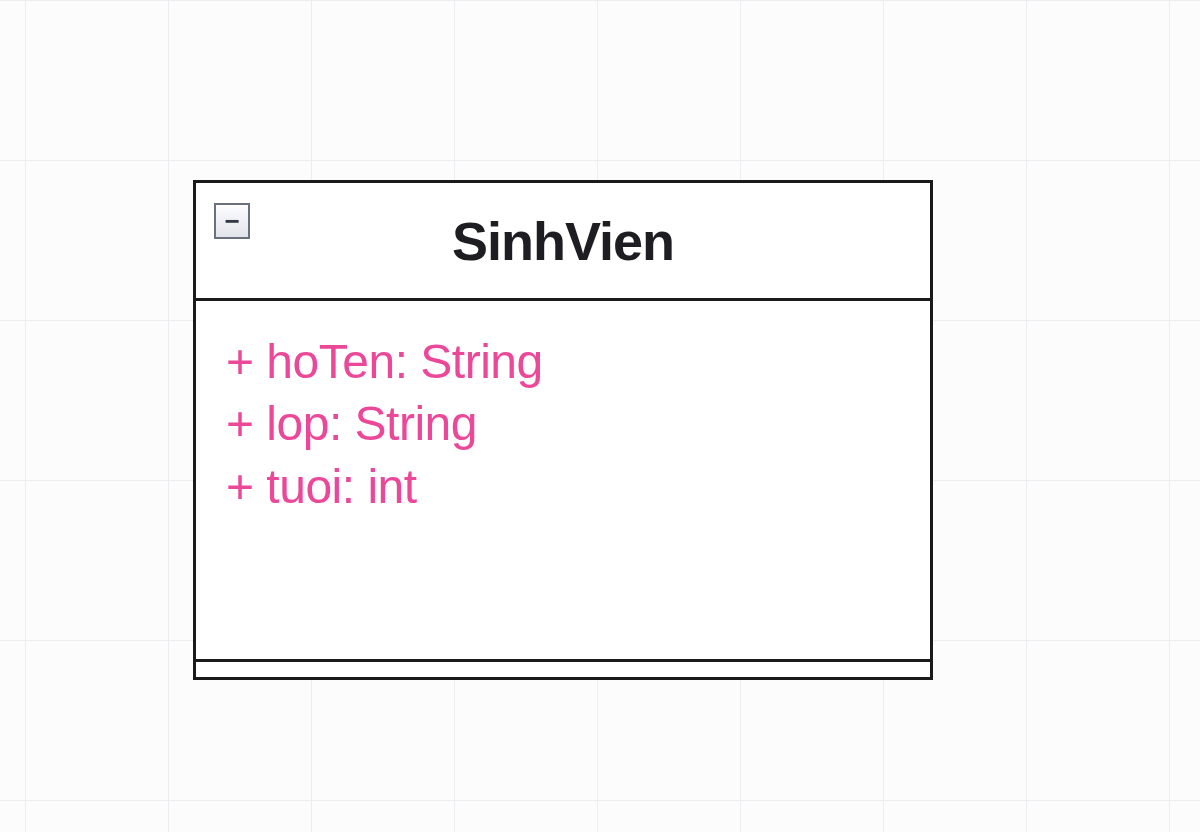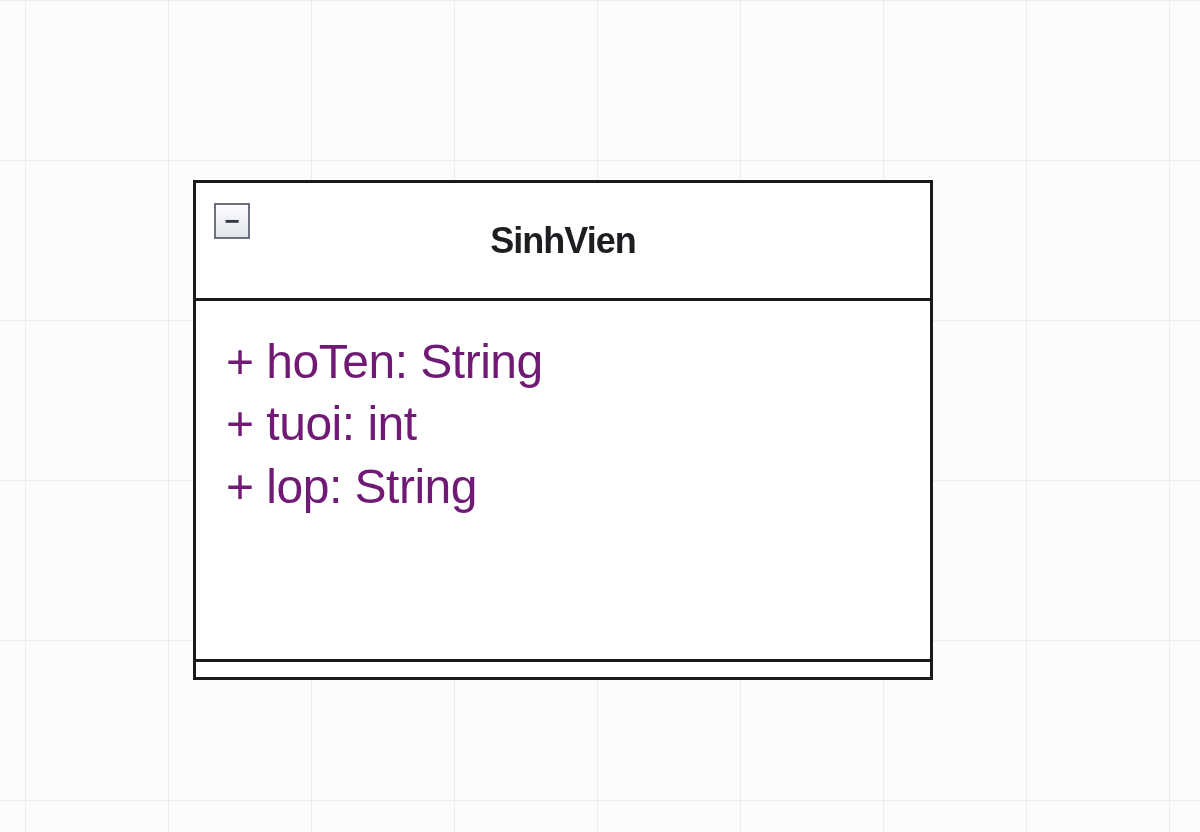--- a/index.html
+++ b/index.html
@@ -51,32 +51,32 @@
       align-items: center;
       justify-content: center;
       font-size: 26px;
       color: #333a45;
       line-height: 1;
       font-weight: 600;
       cursor: pointer;
       user-select: none;
     }
     .class-name {
-      font-size: 36px;
+      font-size: 54px;
       font-weight: 700;
       color: #1e1e22;
       letter-spacing: -1px;
     }
     .attributes {
       flex: 1;
       padding: 30px 30px 0 30px;
     }
     .attribute-row {
       font-size: 48px;
-      color: #701a75;
+      color: #ec4899;
       line-height: 1.3;
       letter-spacing: -0.5px;
     }
     .methods-section {
       height: 18px;
       border-top: 3px solid #1a1a1a;
     }
   </style>
 </head>
 <body>
@@ -86,20 +86,20 @@
 <div class="class-box">
   <div class="class-header">
     <div class="collapse-toggle">−</div>
     <div class="class-name">SinhVien</div>
   </div>
   <div class="attributes">
     <div class="attribute-row">
       <span>+ hoTen: String</span>
     </div>
     <div class="attribute-row">
-      <span>+ tuoi: int</span>
+      <span>+ lop: String</span>
     </div>
     <div class="attribute-row">
-      <span>+ lop: String</span>
+      <span>+ tuoi: int</span>
     </div>
   </div>
   <div class="methods-section"></div>
 </div>
 
 </body></html>

